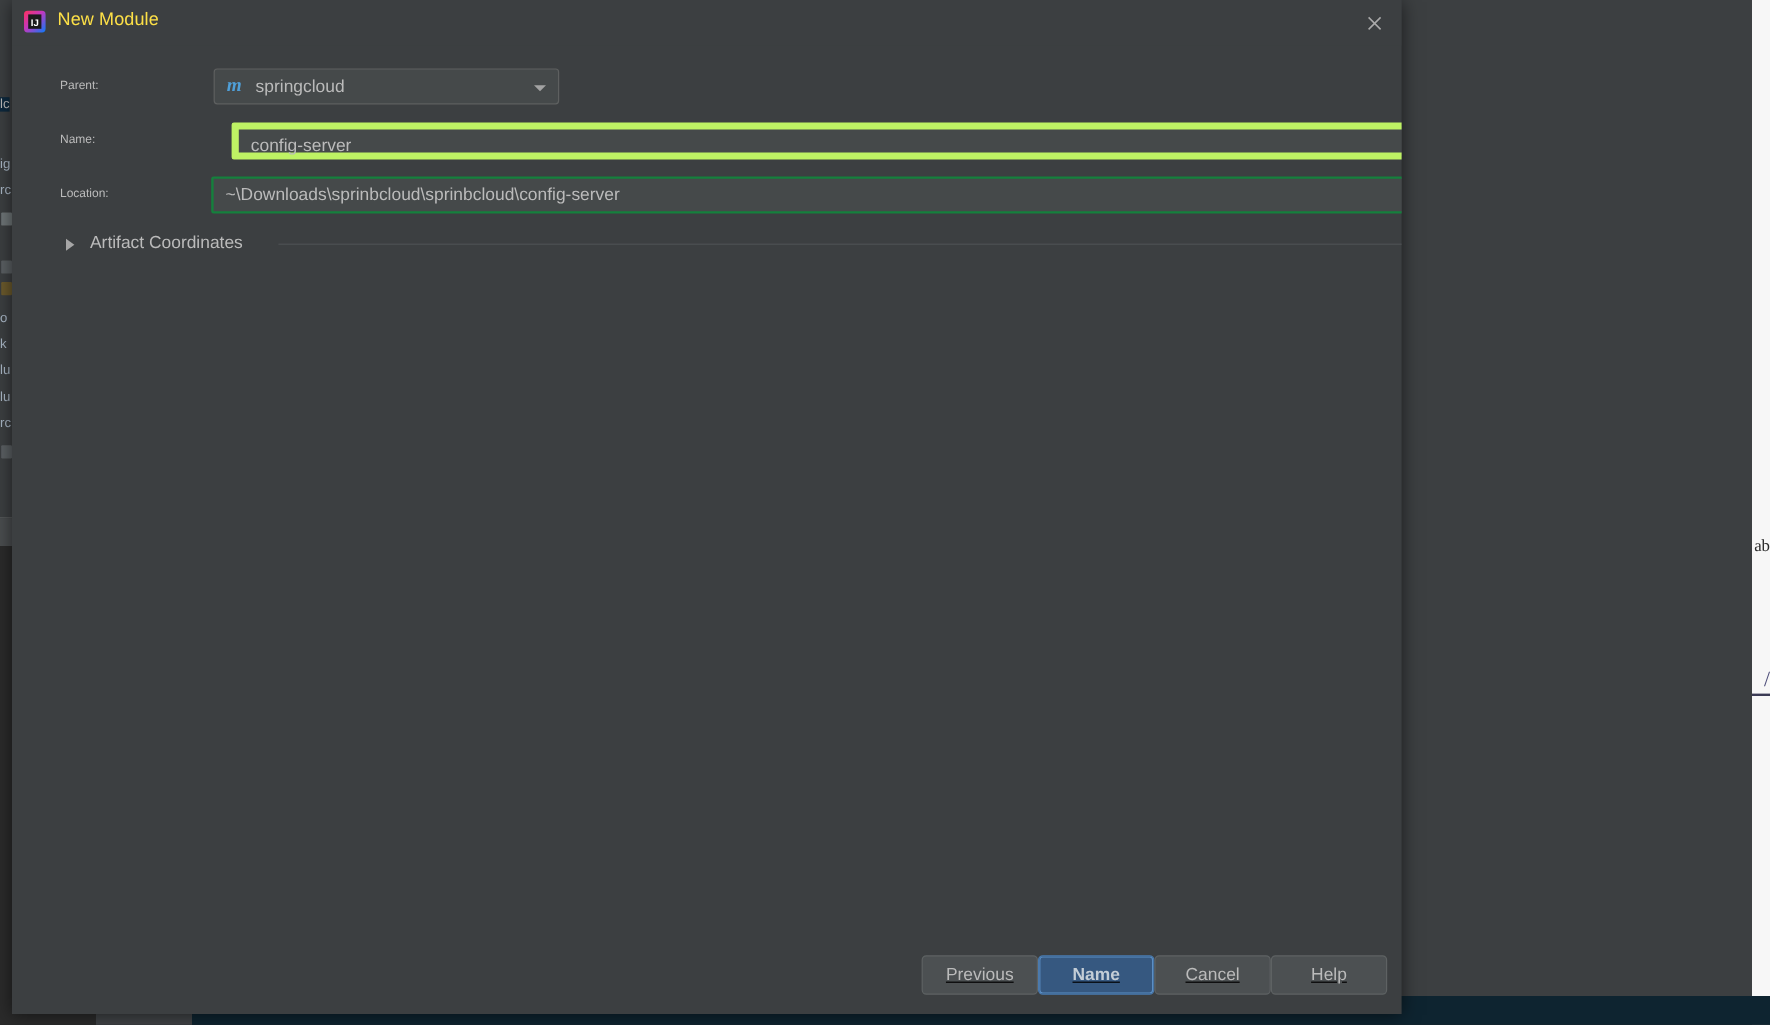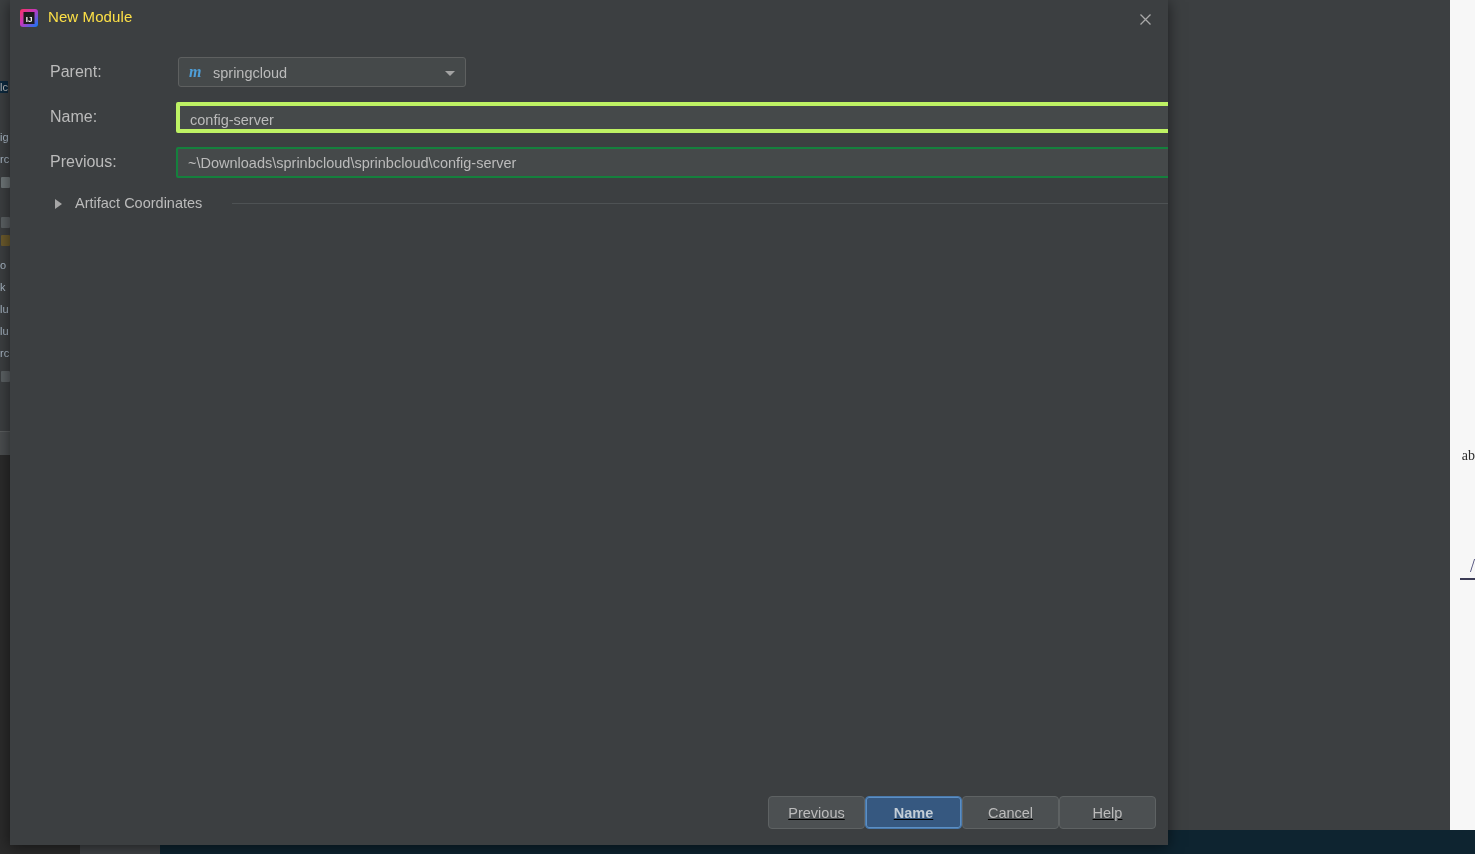--- a/index.html
+++ b/index.html
@@ -50,21 +50,21 @@
     height: 11px;
     background: #6e7577;
     border-radius: 1px;
   }
   .bg-chip.dim { background: #5b6063; }
   .bg-chip.gold { background: #6b5a2c; }
 
   .bg-right-editor {
     position: absolute;
     right: 0; top: 0;
-    width: 25px;
+    width: 15px;
     height: 854px;
     background: #f7f7f7;
     overflow: hidden;
   }
   .bg-right-txt {
     position: absolute;
     right: 0;
     color: #2b2b2b;
     font-size: 14px;
     font-family: "Liberation Serif", serif;
@@ -138,21 +138,21 @@
 
   
   .form-row {
     position: absolute;
     left: 0;
     height: 30px;
   }
   .field-label {
     position: absolute;
     left: 40px;
-    font-size: 16px;
+    font-size: 10px;
     color: #bbbbbb;
     line-height: 30px;
   }
 
   
   #parent-combo {
     position: absolute;
     left: 168px;
     top: 57px;
     width: 288px;
@@ -202,21 +202,22 @@
     left: 166px;
     height: 31px;
     background: #45494a;
     box-sizing: border-box;
     border-radius: 2px;
     cursor: text;
   }
   #name-field {
     top: 102px;
     width: 1276px;
-    border: 4px solid #bef264;
+    border: 6px solid #bef264;
+    margin-left: 17px;
   }
   #location-field {
     top: 147px;
     width: 1276px;
     border: 2px solid #15803d;
   }
   .field-text {
     position: absolute;
     left: 10px;
     top: 0;
@@ -375,21 +376,21 @@
   </div>
 
   <div class="form-row" style="top:102px;">
     <div class="field-label">Name:</div>
   </div>
   <div id="name-field" class="text-field" title="config-server">
     <div class="field-text">config-server</div>
   </div>
 
   <div class="form-row" style="top:147px;">
-    <div class="field-label">Previous:</div>
+    <div class="field-label">Location:</div>
   </div>
   <div id="location-field" class="text-field" title="~\Downloads\sprinbcloud\sprinbcloud\config-server">
     <div class="field-text">~\Downloads\sprinbcloud\sprinbcloud\config-server</div>
     <div id="browse-icon">
       <svg width="17" height="15" viewBox="0 0 17 15">
         <path d="M1 2.5 H6.2 L7.6 4.3 H13.6 V6 H3.6 L1 12 Z" fill="#787f83"></path>
         <path d="M3.9 6.6 H16 L13.4 12.6 H1.3 Z" fill="#9aa1a5"></path>
       </svg>
     </div>
   </div>

